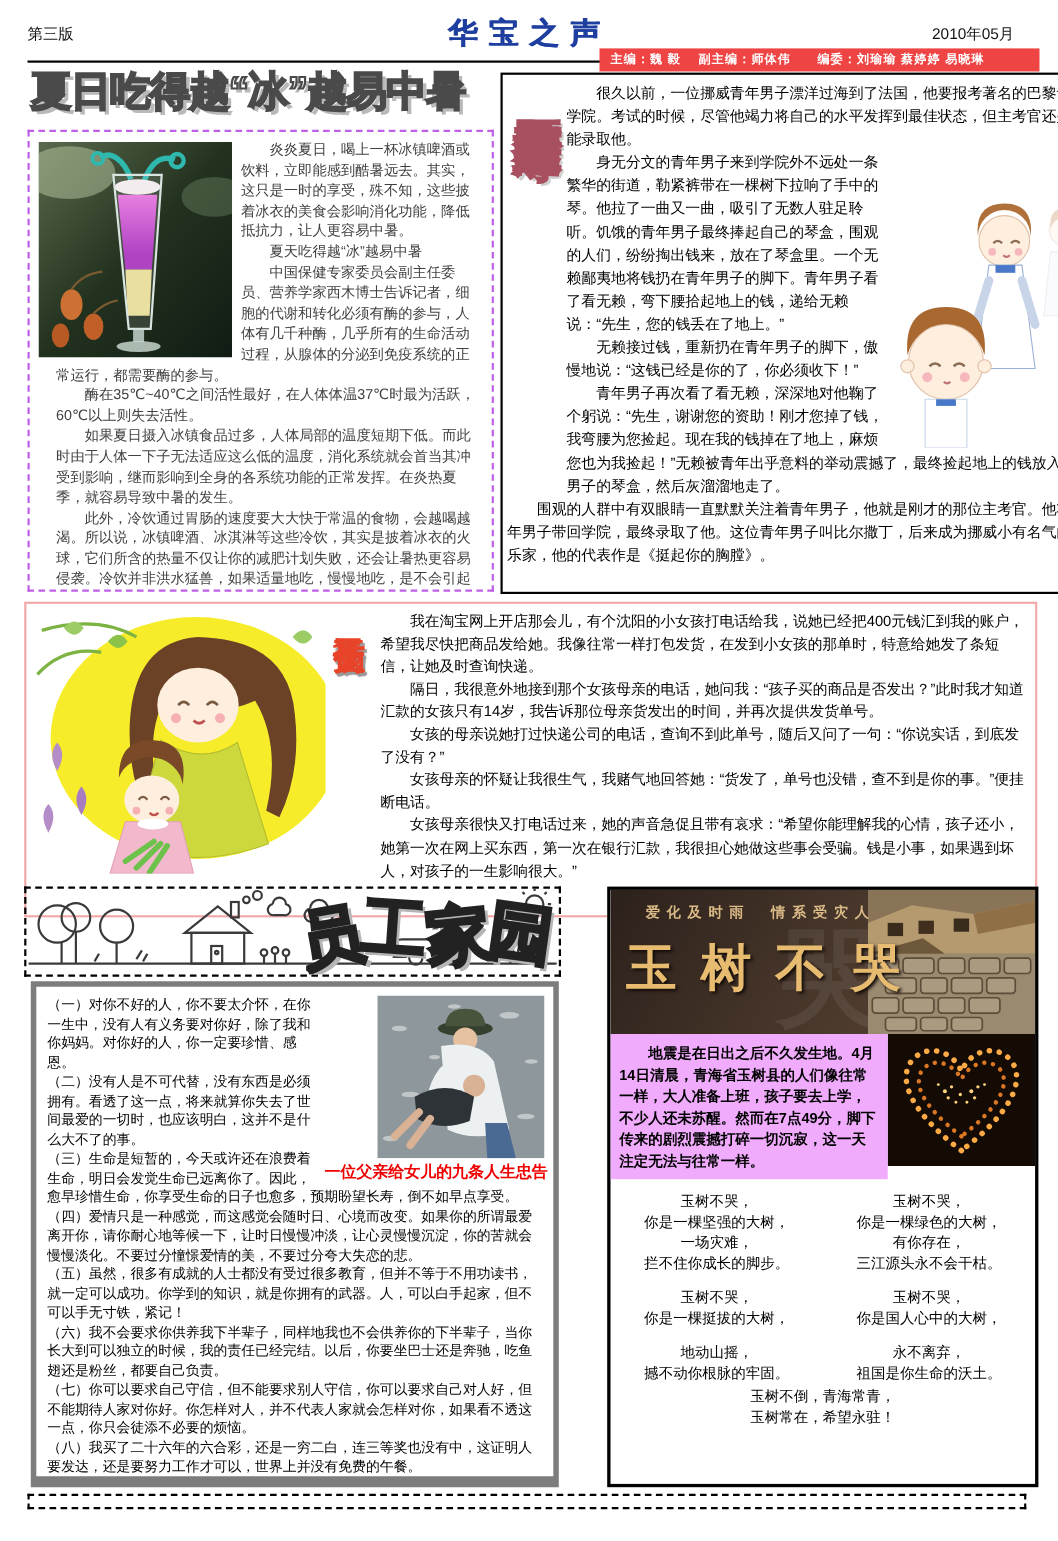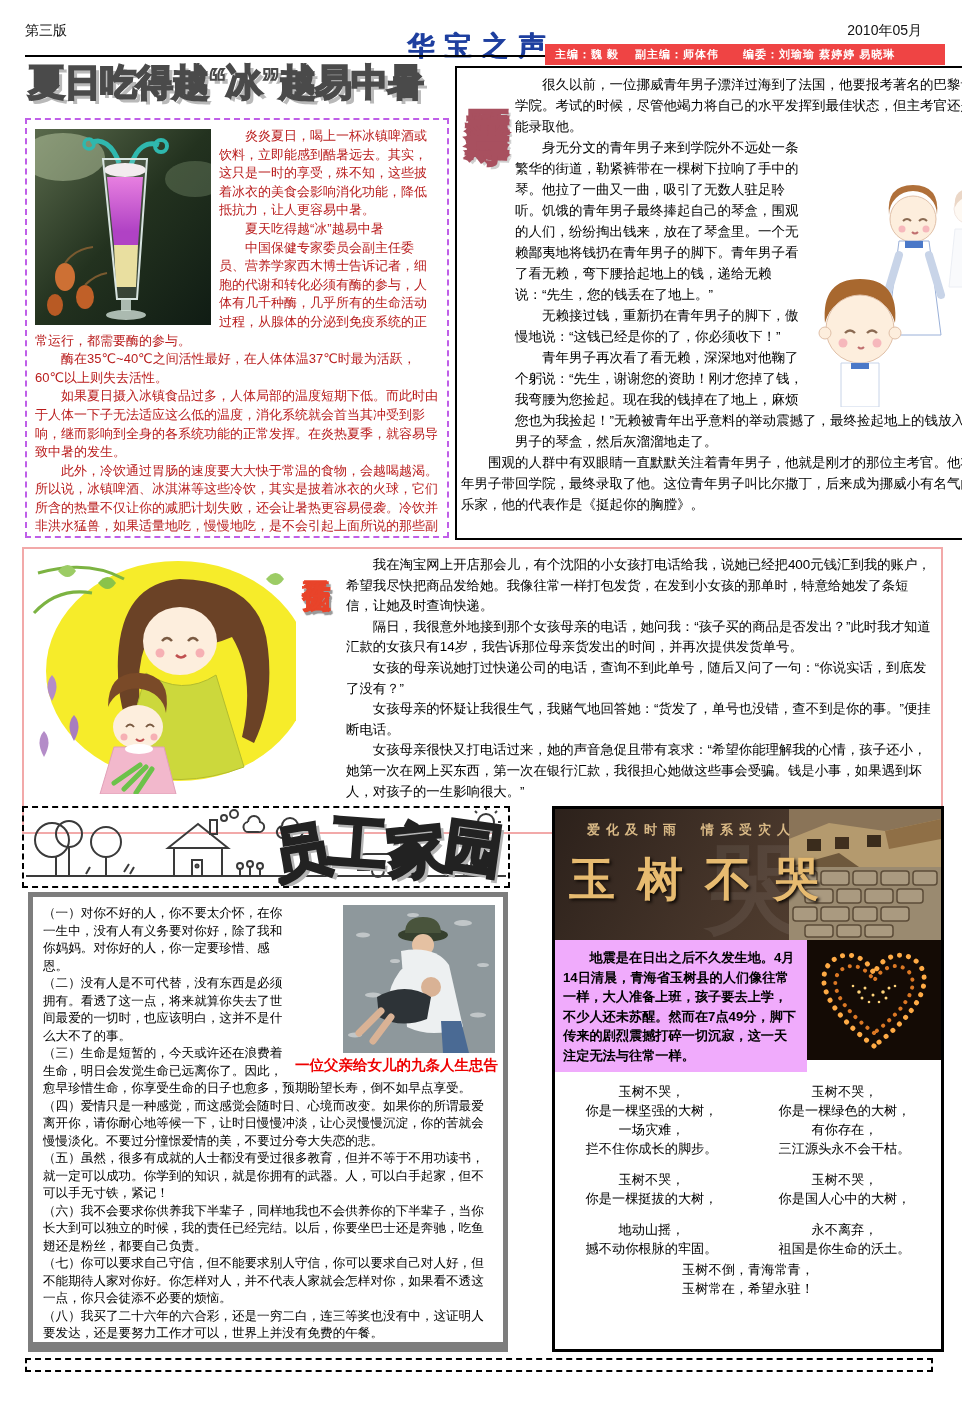--- a/index.html
+++ b/index.html
@@ -1,33 +1,33 @@
 <!DOCTYPE html>
 <html><head>
 <meta charset="utf-8">
 <style>
   * { box-sizing: border-box; margin: 0; padding: 0; }
   body { background:#e8e8e8; font-family:"Liberation Sans","DejaVu Sans",sans-serif; }
   .page { position:relative; width:962px; height:1401px; background:#fff; margin:0 auto; overflow:hidden; }
 
   
   .edition   { position:absolute; left:25px; top:22px; font-size:14px; color:#111; }
-  .masthead  { position:absolute; left:0; right:0; top:28px; text-align:center; font-size:27px; font-weight:900;
+  .masthead  { position:absolute; left:0; right:0; top:12px; text-align:center; font-size:27px; font-weight:900;
                color:#1e3f9f; letter-spacing:10px; text-shadow:1px 0 0 #1e3f9f; }
   .issuedate { position:absolute; right:40px; top:22px; font-size:14px; color:#111; }
   .rule      { position:absolute; left:25px; right:25px; top:55px; border-top:2px solid #000; }
   .editor-bar{ position:absolute; left:545px; top:44px; width:400px; height:21px; background:#ef4444;
                color:#fff; font-size:11px; font-weight:bold; line-height:21px; padding-left:10px; letter-spacing:1px; }
 
   
   .a1-title { position:absolute; left:28px; top:58px; width:424px; height:58px; font-size:37px; font-weight:900;
               color:#fff; letter-spacing:-1px; -webkit-text-stroke:2px #4a4a4a; text-shadow:4px 4px 0 #b9b9b9; white-space:nowrap; }
   .a1-box   { position:absolute; left:25px; top:118px; width:424px; height:420px; border:2px dashed #bf5fe8;
               padding:7px 9px 4px 8px; overflow:hidden; }
-  .a1-box p { font-size:13px; line-height:18.6px; text-indent:2em; color:#b91c1c; }
+  .a1-box p { font-size:13px; line-height:18.6px; text-indent:2em; color:#404040;padding-left:16px; }
   .drink    { float:left; width:176px; height:196px; margin:2px 8px 4px 0; }
 
   
   .a2-box { position:absolute; left:455px; top:66px; width:552px; height:474px; border:2px solid #000;
             padding:6px 10px 20px 4px; overflow:hidden; }
   .a2-box p { font-size:13.5px; line-height:21px; text-indent:2em; color:#000; }
   .vtitle-pink { float:left; width:54px; height:368px; writing-mode:vertical-rl; text-orientation:upright;
                  font-size:44px; font-weight:900; line-height:54px; color:#f6c9d2;
                  -webkit-text-stroke:2px #a8505f; text-shadow:3px 3px 0 #cfcfcf; letter-spacing:2px; }
   .kids { float:right; width:178px; height:232px; margin:38px 0 2px 8px; }

